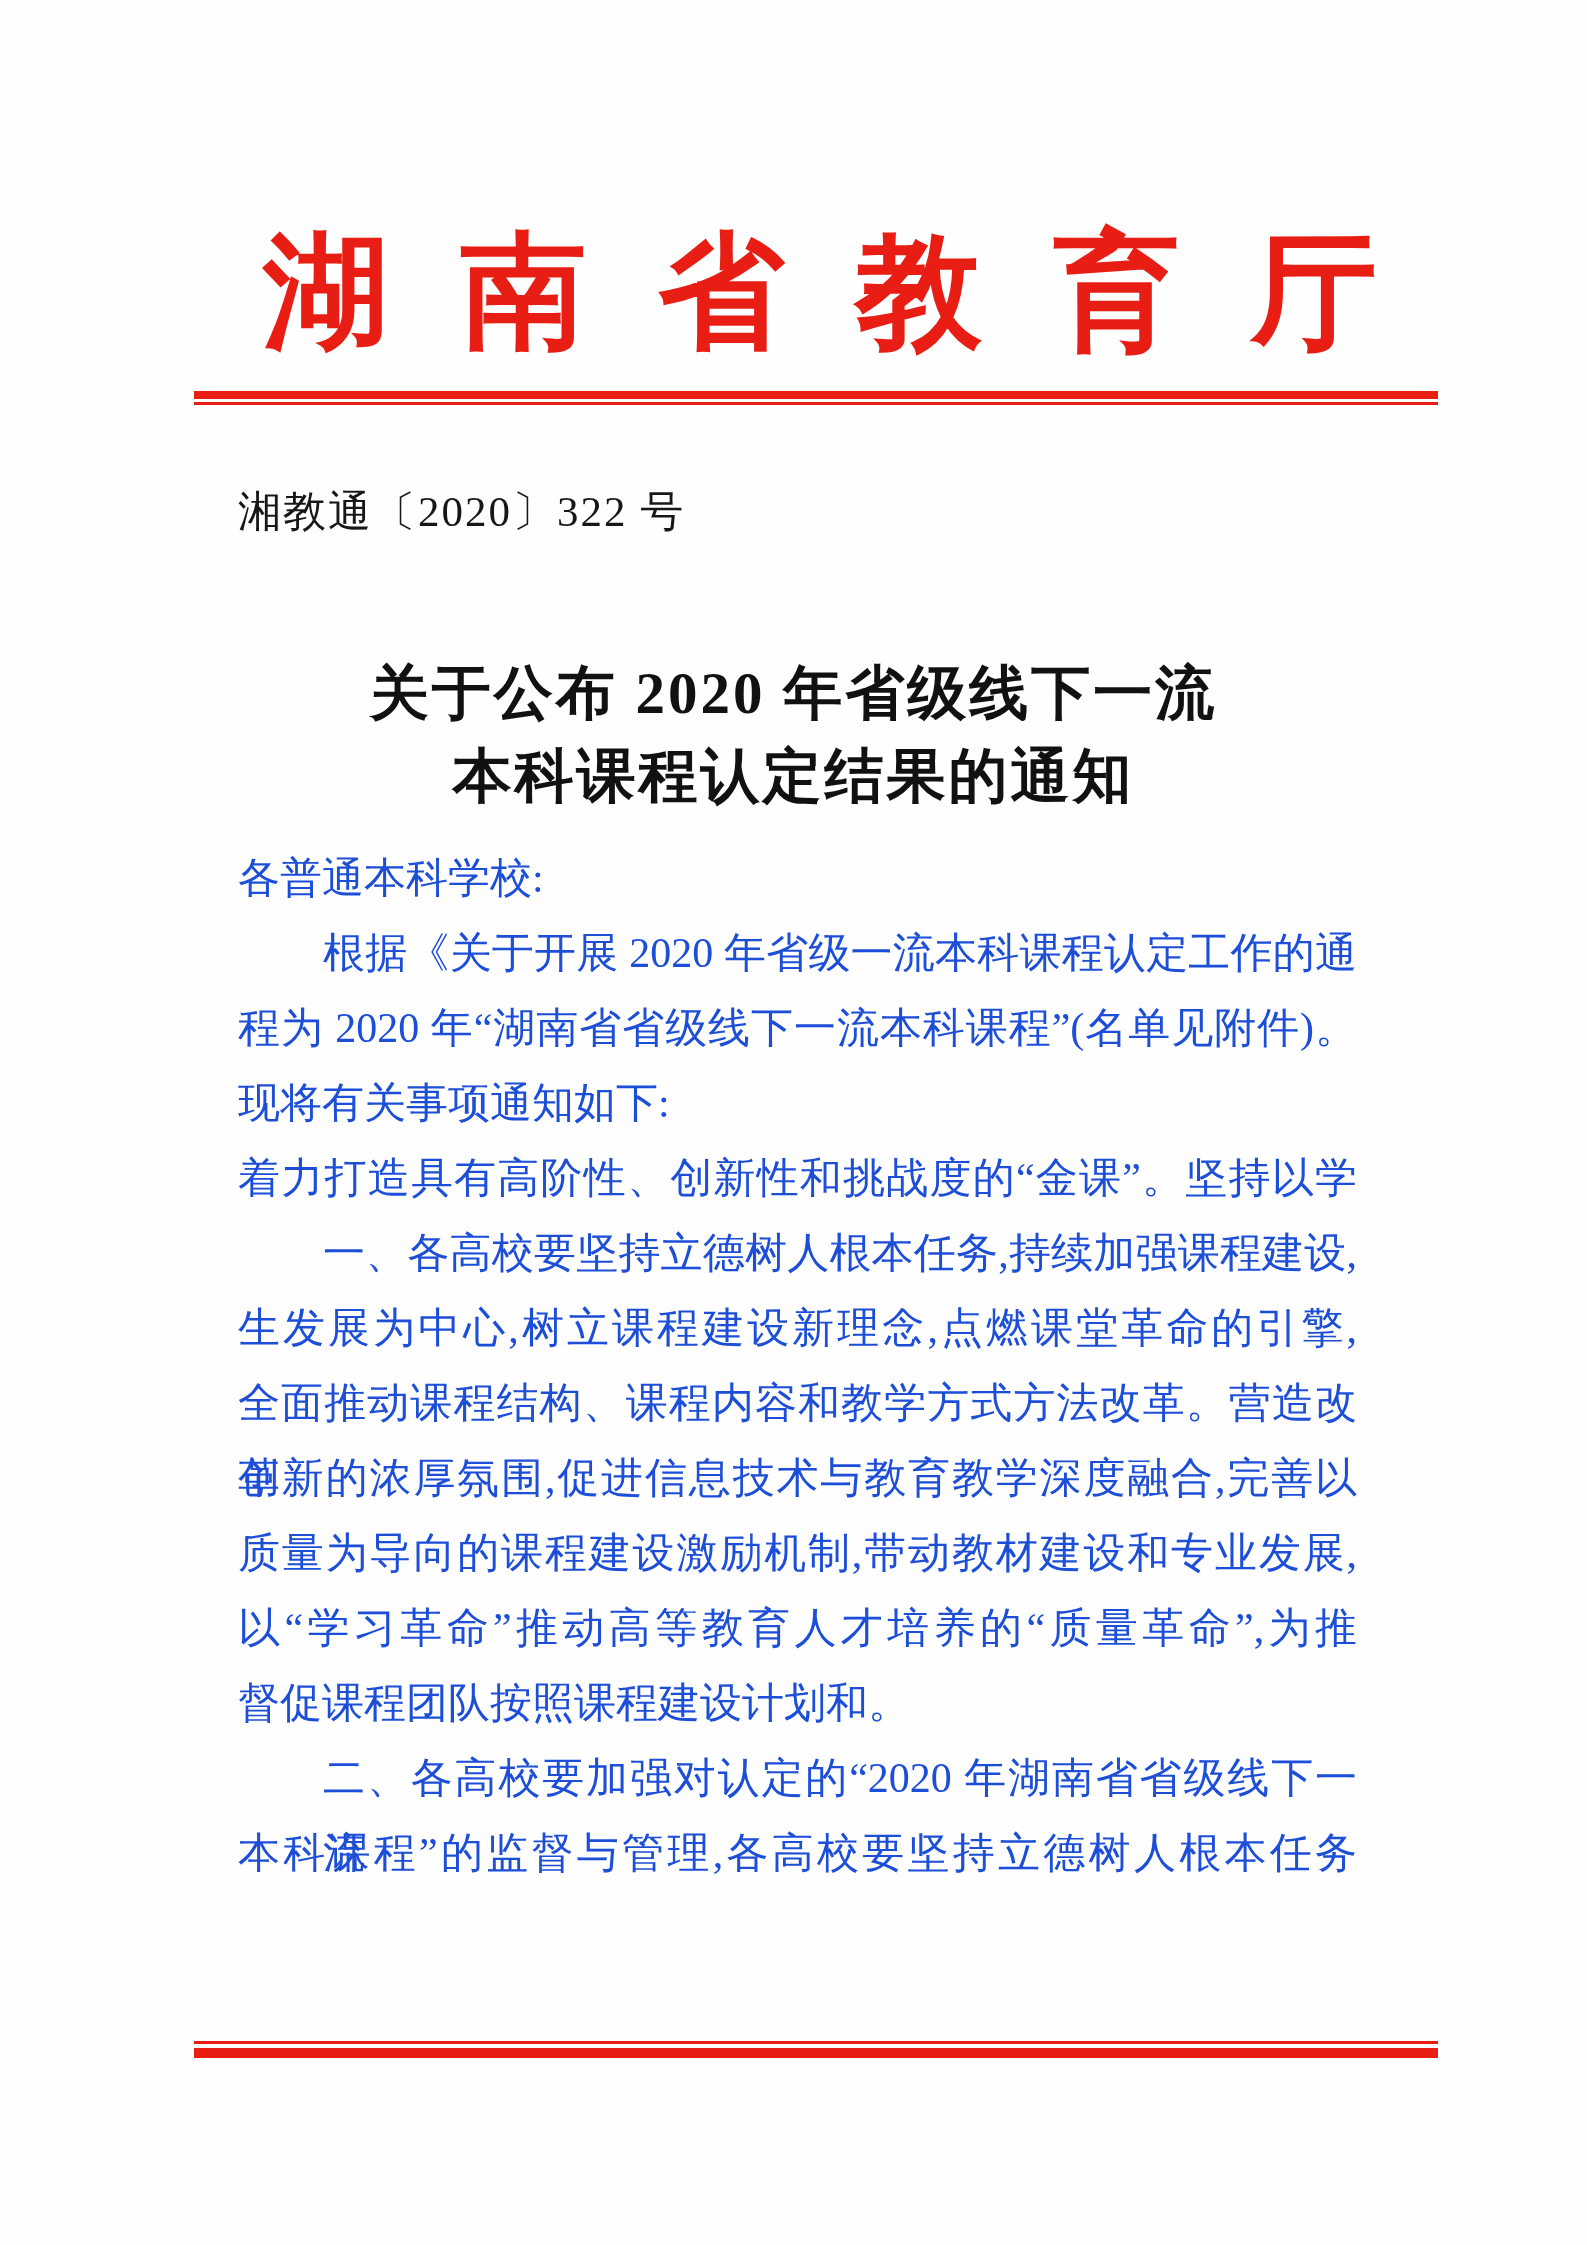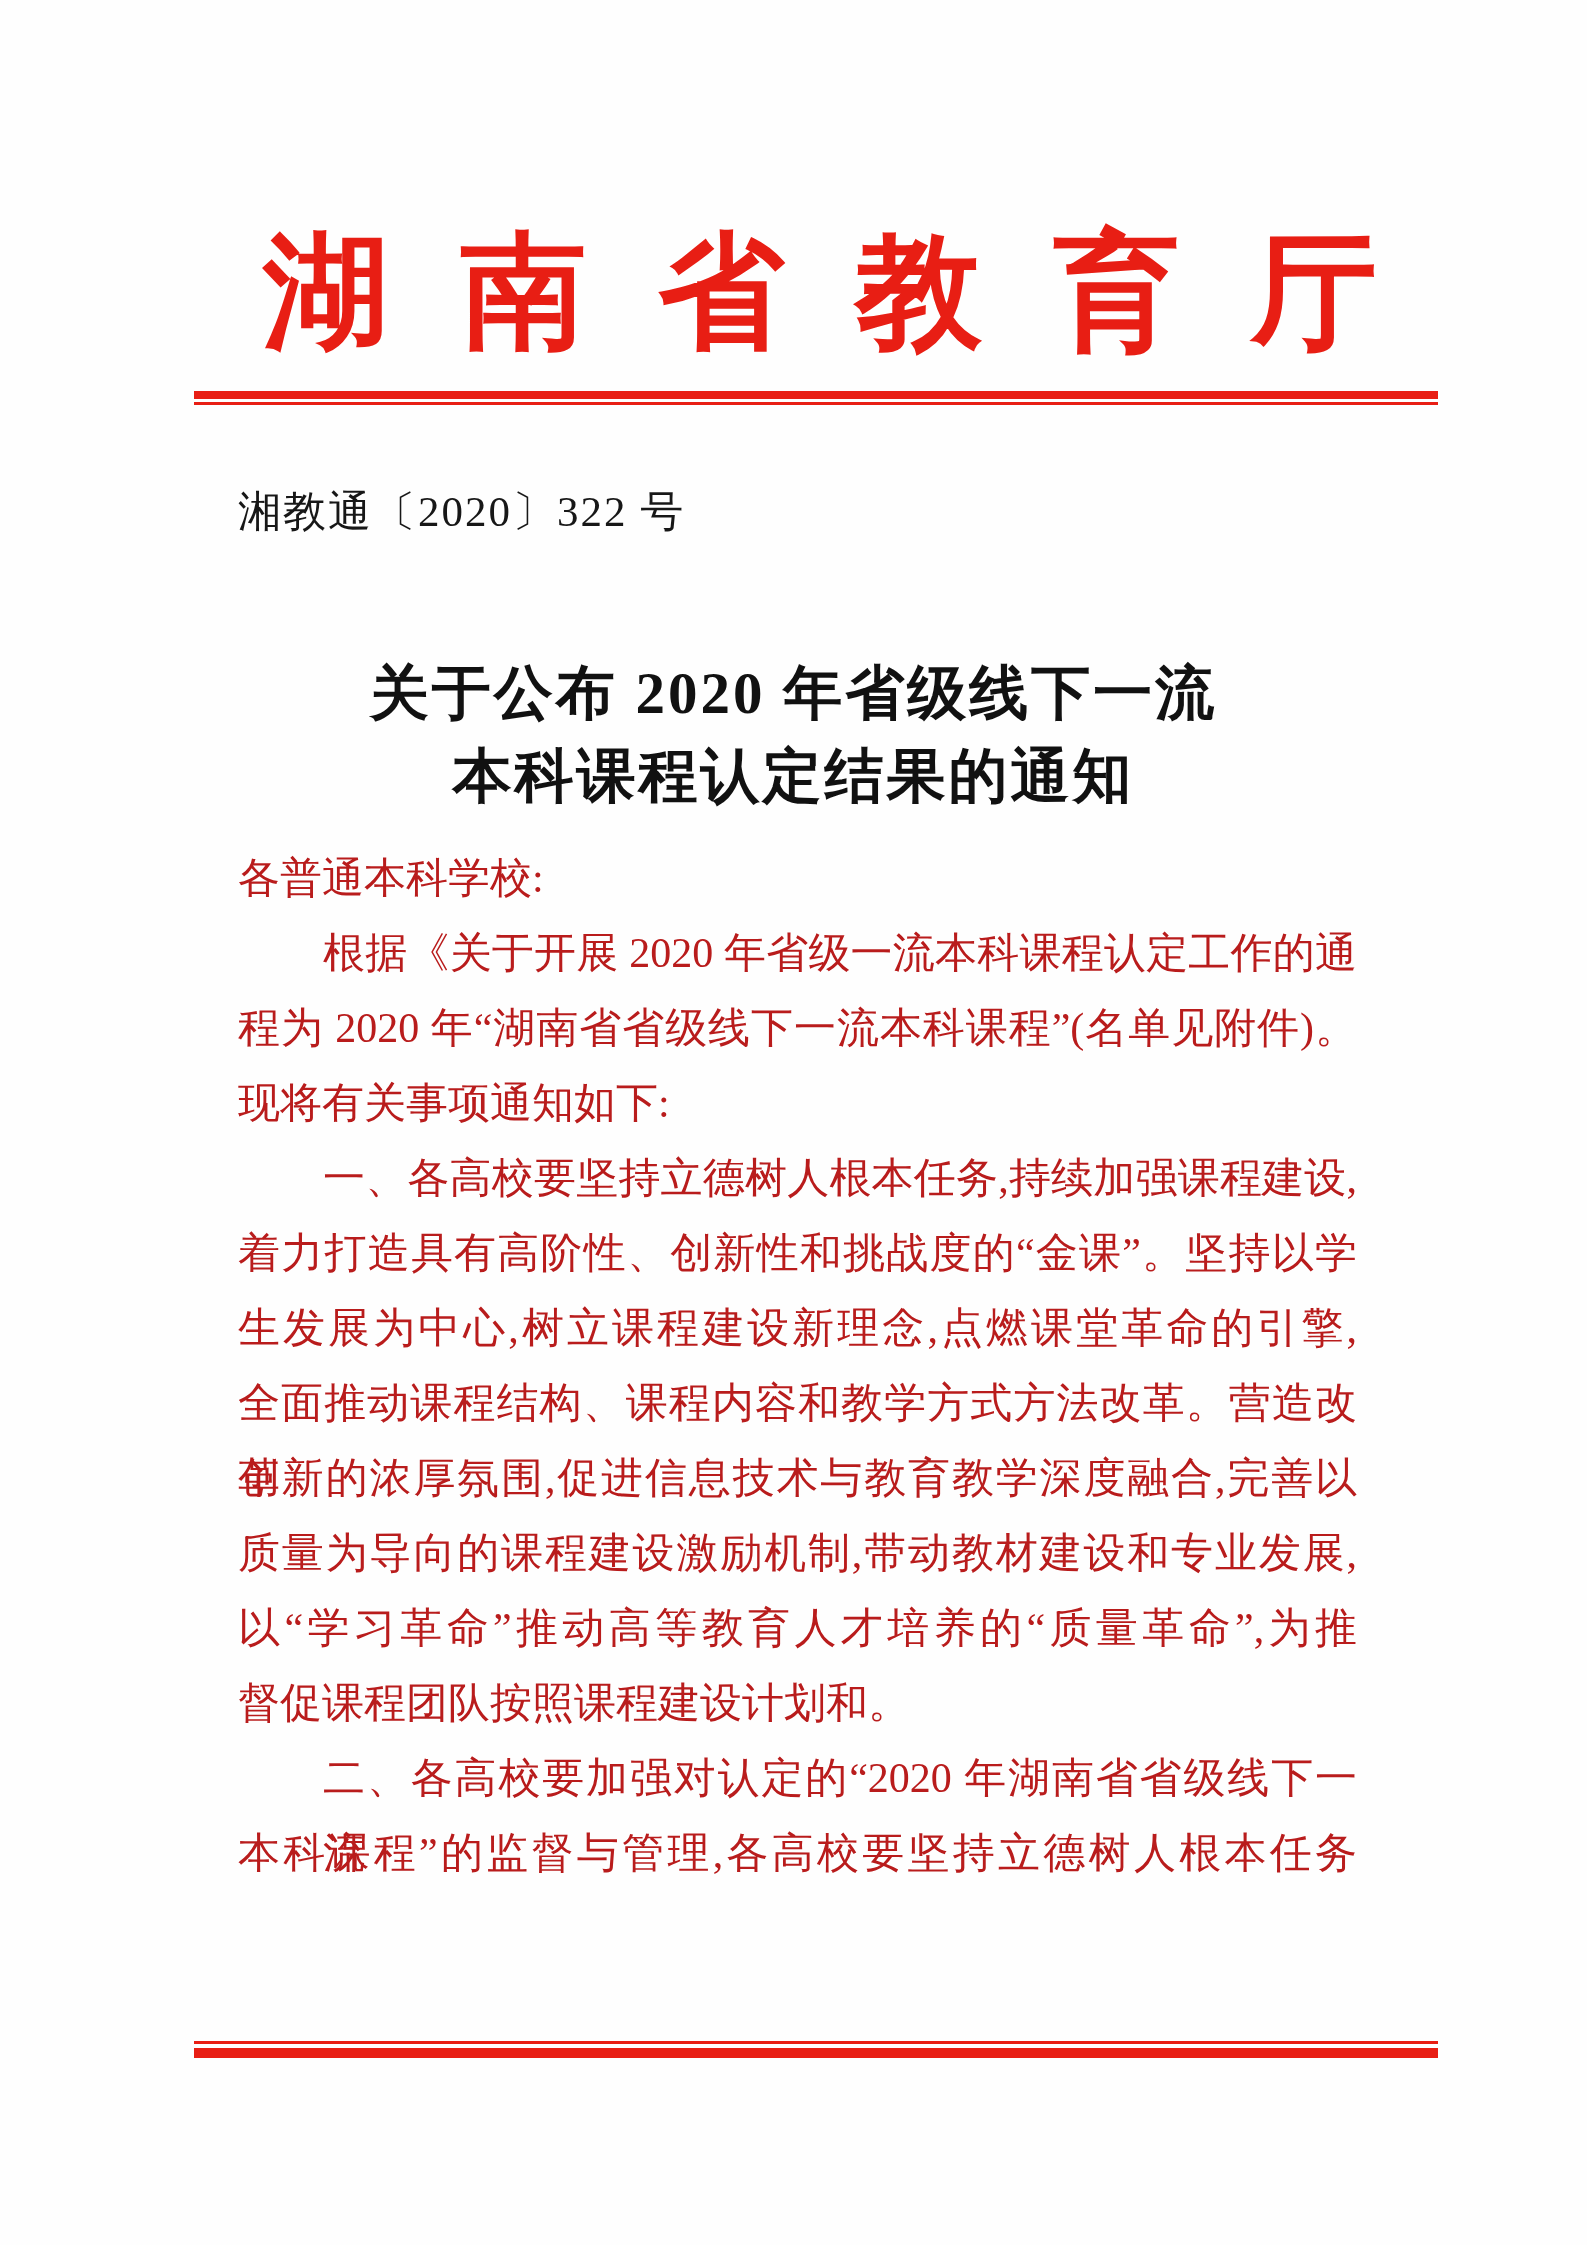--- a/index.html
+++ b/index.html
@@ -67,21 +67,21 @@
     letter-spacing: 3px;
     margin-top: 40px;
   }
 
   
   .body-text {
     position: absolute;
     top: 841px;
     left: 238px;
     width: 1119px;
-    color: #b91c1c;
+    color: #1d4ed8;
     font-size: 42px;
     line-height: 75px;
   }
   .line { height: 75px; white-space: nowrap; }
   .line.justify {
     white-space: normal;
     text-align: justify;
     text-align-last: justify;
   }
   .line.indent { padding-left: 85px; }
@@ -122,22 +122,22 @@
   <div class="doc-title">
     <div>关于公布 2020 年省级线下一流</div>
     <div>本科课程认定结果的通知</div>
   </div>
 
   <div class="body-text">
     <div class="line">各普通本科学校:</div>
     <div class="line indent justify">根据《关于开展 2020 年省级一流本科课程认定工作的通</div>
     <div class="line justify">程为 2020 年“湖南省省级线下一流本科课程”(名单见附件)。</div>
     <div class="line">现将有关事项通知如下:</div>
+    <div class="line justify">着力打造具有高阶性、创新性和挑战度的“金课”。坚持以学</div>
     <div class="line indent justify">一、各高校要坚持立德树人根本任务,持续加强课程建设,</div>
-    <div class="line justify">着力打造具有高阶性、创新性和挑战度的“金课”。坚持以学</div>
     <div class="line justify">生发展为中心,树立课程建设新理念,点燃课堂革命的引擎,</div>
     <div class="line justify">全面推动课程结构、课程内容和教学方式方法改革。营造改革</div>
     <div class="line justify">创新的浓厚氛围,促进信息技术与教育教学深度融合,完善以</div>
     <div class="line justify">质量为导向的课程建设激励机制,带动教材建设和专业发展,</div>
     <div class="line justify">以“学习革命”推动高等教育人才培养的“质量革命”,为推</div>
     <div class="line">督促课程团队按照课程建设计划和。</div>
     <div class="line indent justify">二、各高校要加强对认定的“2020 年湖南省省级线下一流</div>
     <div class="line justify">本科课程”的监督与管理,各高校要坚持立德树人根本任务</div>
   </div>
 

